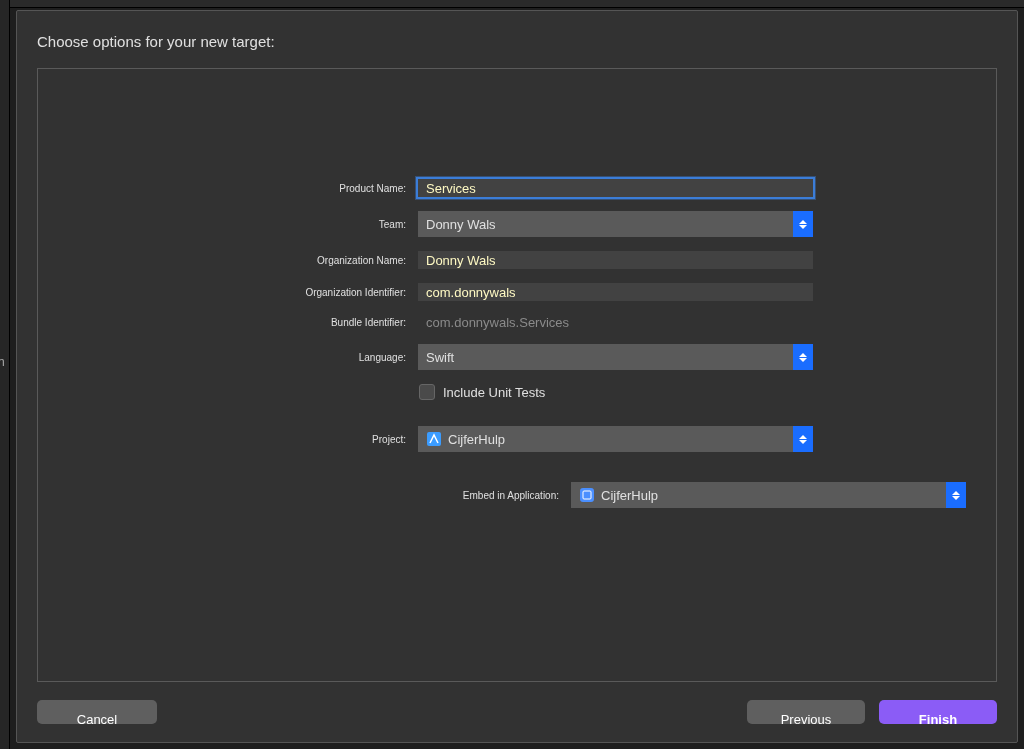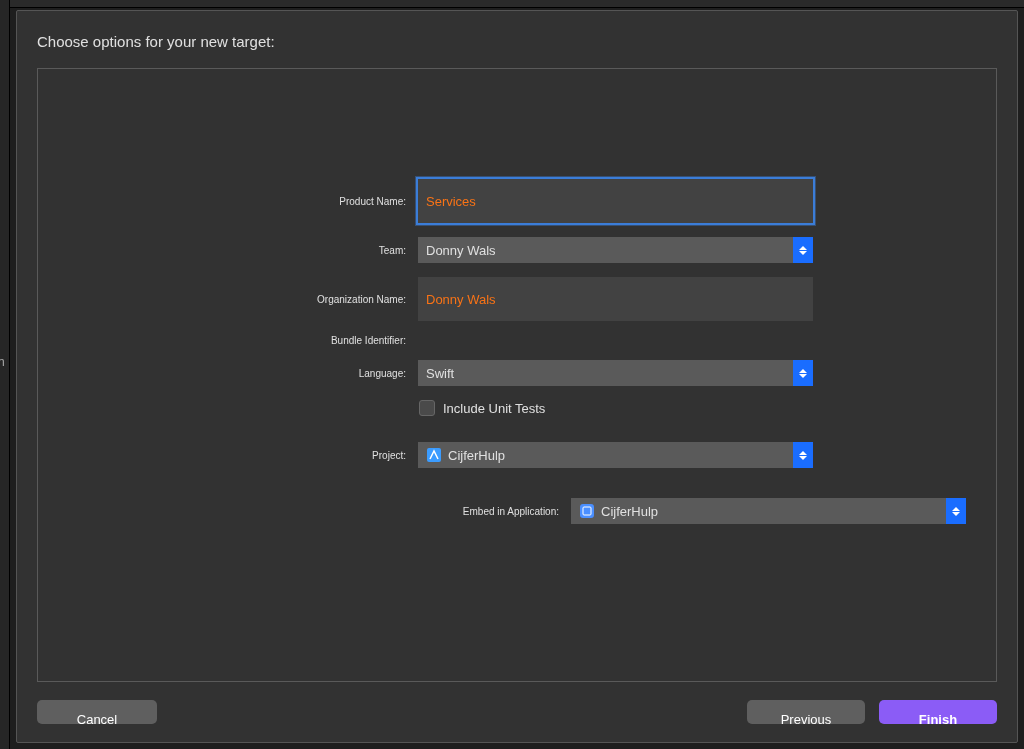--- a/index.html
+++ b/index.html
@@ -67,24 +67,24 @@
       font-size: 10px;
     }
     
     .control-area {
       width: 395px;
       position: relative;
     }
     
     .text-input {
       width: 100%;
-      height: 44px;
+      height: 18px;
       background: #424242;
       border: none;
-      color: #f97316;
+      color: #fef9c3;
       padding: 0 8px;
       font-size: 13px;
       font-family: inherit;
       outline: none;
     }
     
     .text-input.focused {
       outline: 2px solid #3b7dd8;
       outline-offset: 0;
       box-shadow: 0 0 0 3px rgba(59, 125, 216, 0.4);
@@ -251,23 +251,32 @@
       </div>
     </div>
 
     <div class="form-row">
       <div class="label">Organization Name:</div>
       <div class="control-area">
         <input class="text-input" type="text" value="Donny Wals" style="">
       </div>
     </div>
 
+    <div class="form-row">
+      <div class="label">Organization Identifier:</div>
+      <div class="control-area">
+        <input class="text-input" type="text" value="com.donnywals" style="">
+      </div>
+    </div>
 
     <div class="form-row">
       <div class="label">Bundle Identifier:</div>
+      <div class="control-area">
+        <span class="readonly-text">com.donnywals.Services</span>
+      </div>
     </div>
 
     <div class="form-row">
       <div class="label">Language:</div>
       <div class="control-area">
         <div class="popup">
           <span>Swift</span>
           <span class="popup-arrows"></span>
         </div>
       </div>

